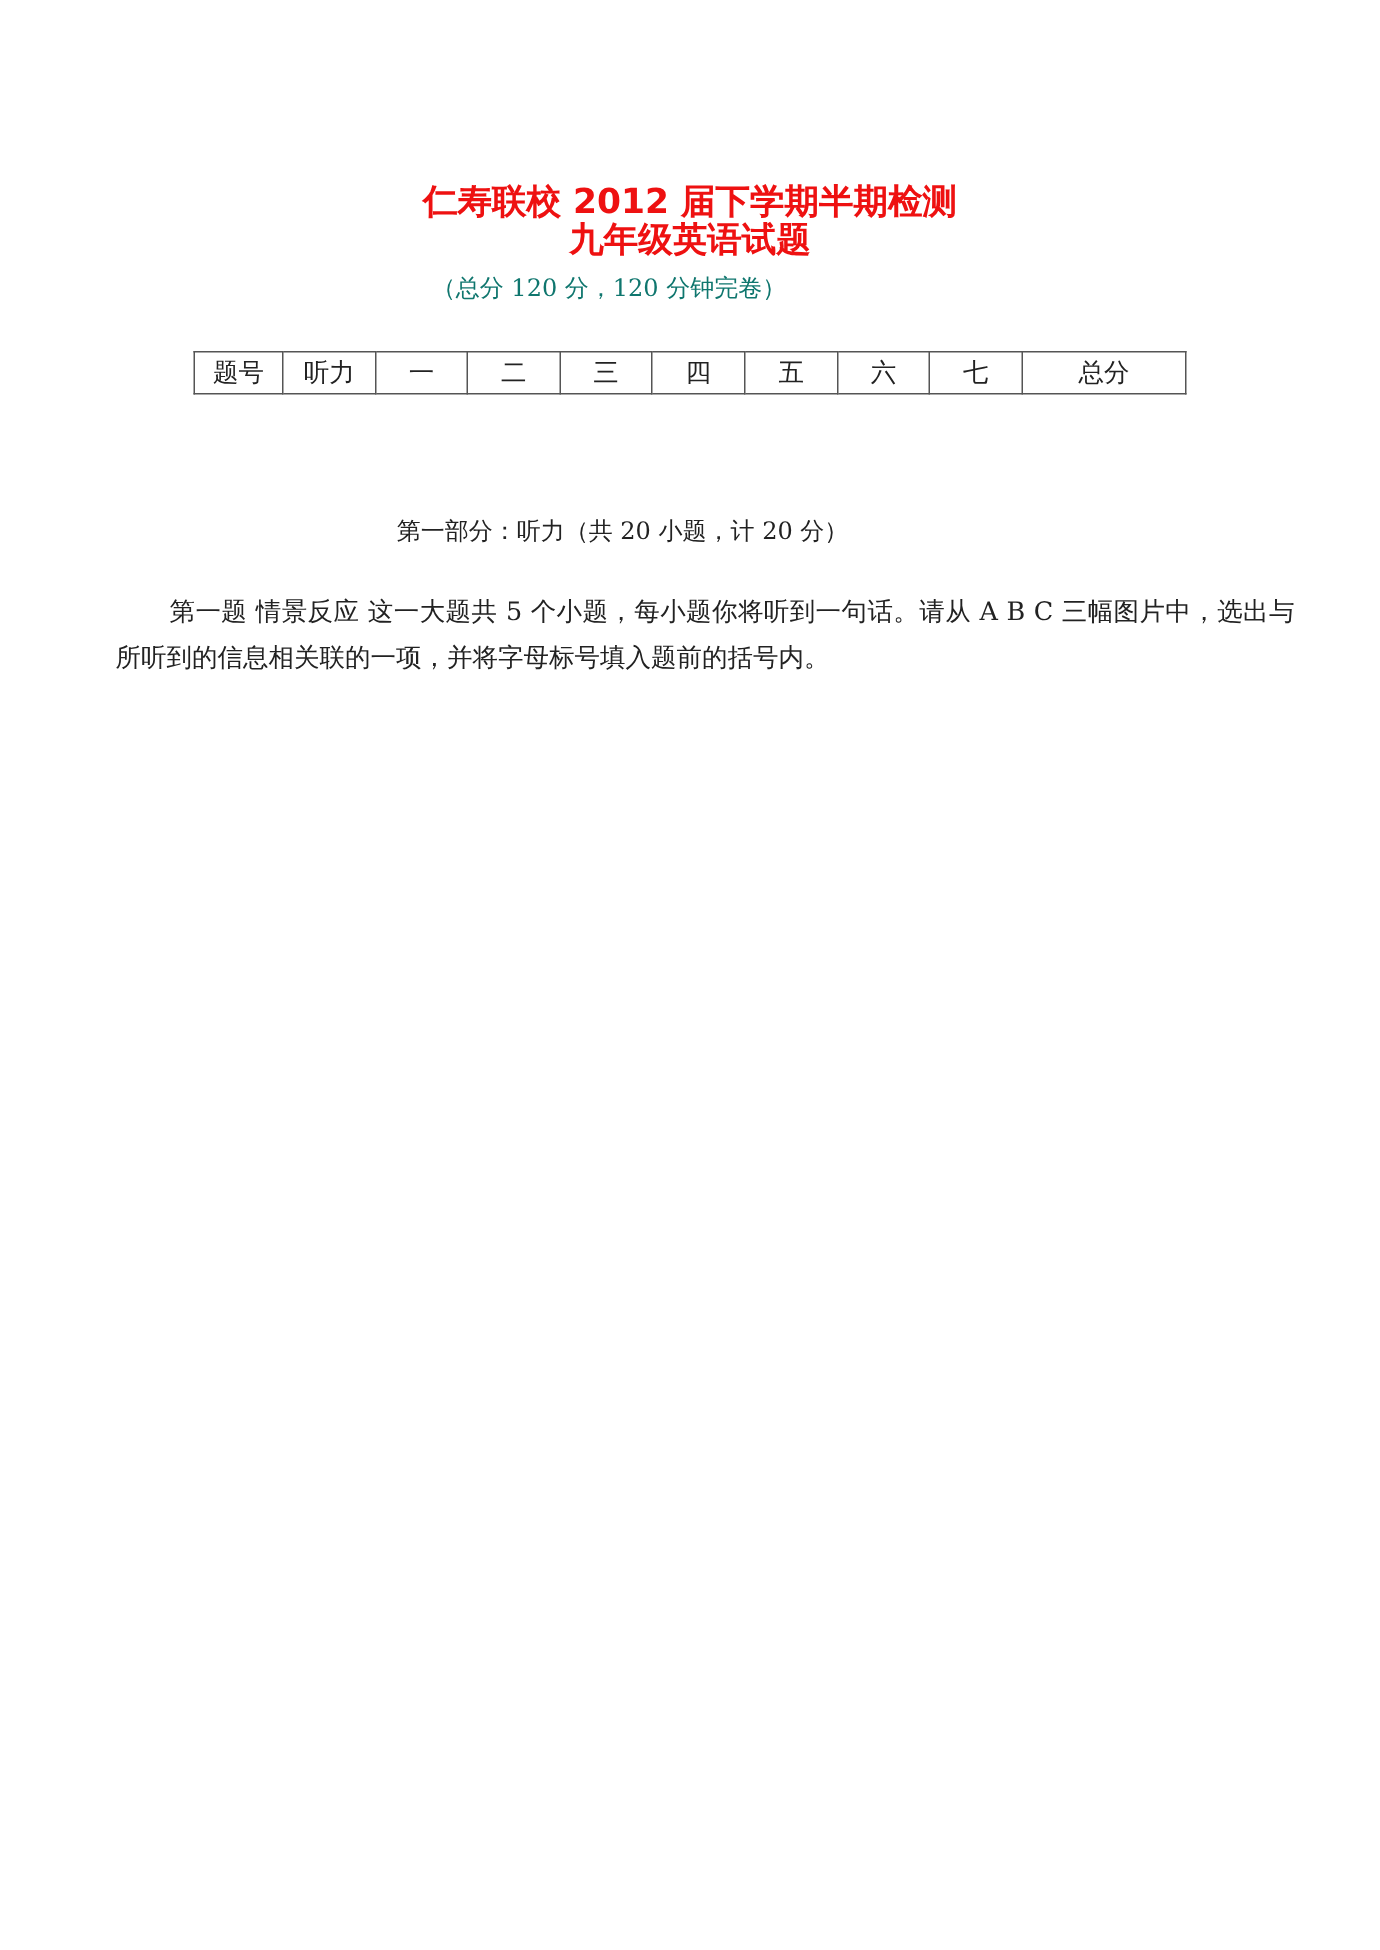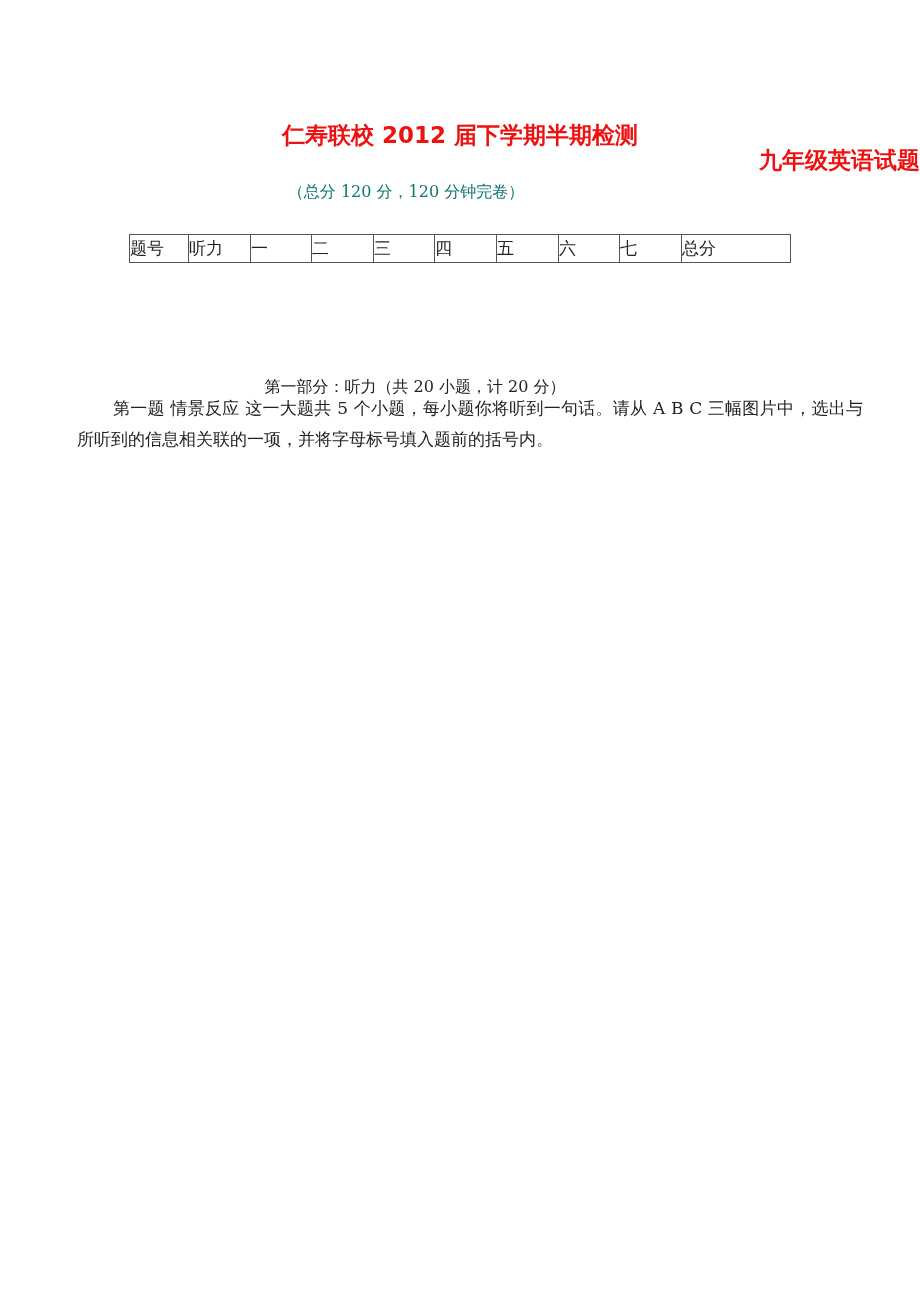--- a/index.html
+++ b/index.html
@@ -28,21 +28,20 @@
     #main-title {
       top: 88px;
       font-size: 23px;
       line-height: 32px;
       margin-top: 31px;
     }
     #sub-title {
       top: 144px;
       font-size: 23px;
       line-height: 32px;
-      text-align: right;
     }
     #score-note {
       position: absolute;
       top: 181px;
       left: 0;
       width: 812px;
       text-align: center;
       font-size: 16px;
       line-height: 22px;
       color: #0f766e;
@@ -51,34 +50,34 @@
       position: absolute;
       left: 129px;
       top: 234px;
       border-collapse: collapse;
       table-layout: fixed;
       font-size: 17px;
       color: #222;
     }
     table.score td {
       border: 1.5px solid #555;
+      text-align: center;
       padding: 0;
     }
     table.score tr.head td { height: 27px; }
     table.score tr.body td { height: 48px; }
     #section-heading {
       position: absolute;
       top: 343px;
       left: 0;
       width: 830px;
       text-align: center;
       font-size: 16px;
       line-height: 22px;
       color: #222;
-      margin-top: 33px;
     }
     #instructions {
       position: absolute;
       top: 393px;
       left: 77px;
       width: 786px;
       font-size: 17px;
       line-height: 31px;
       color: #222;
       text-indent: 36px;

